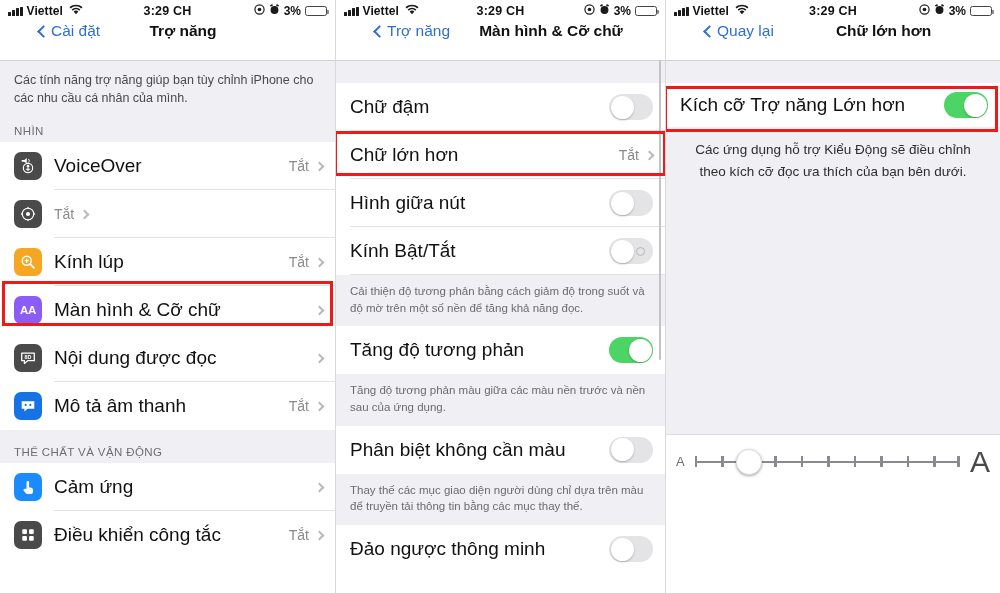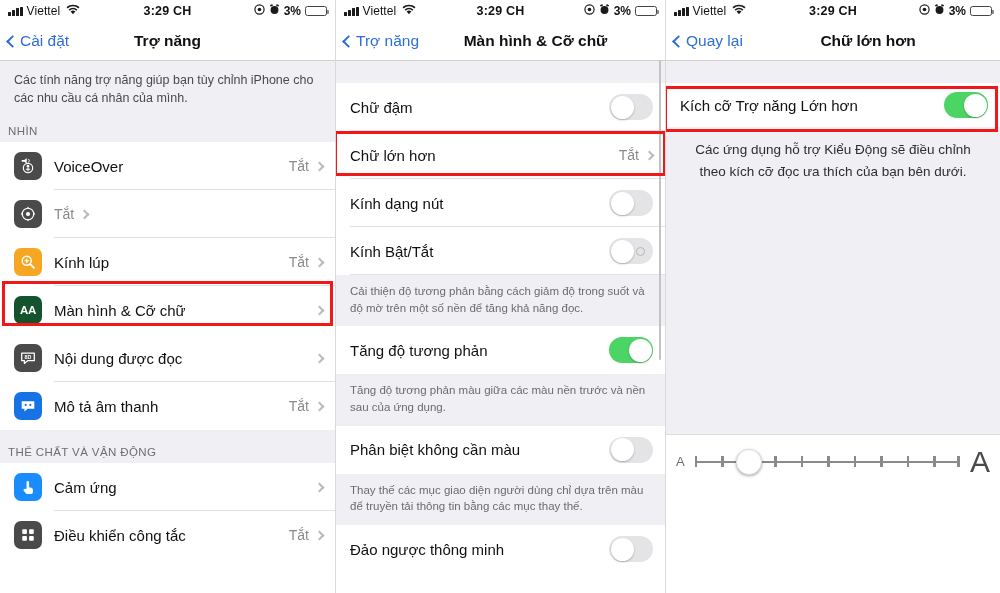--- a/index.html
+++ b/index.html
@@ -21,21 +21,21 @@
     padding: 0 8px; font-size: 12.5px; font-weight: bold; color: #111;
     position: relative;
   }
   .sb-left { display: flex; align-items: center; gap: 4px; }
   .sb-bars { display: flex; align-items: flex-end; gap: 1.5px; height: 9px; }
   .sb-bars i { display: block; width: 2.5px; background: #1a1a1a; border-radius: .5px; }
   .sb-bars i:nth-child(1) { height: 3.5px; }
   .sb-bars i:nth-child(2) { height: 5.5px; }
   .sb-bars i:nth-child(3) { height: 7.5px; }
   .sb-bars i:nth-child(4) { height: 9px; background:#1a1a1a; }
-  .sb-carrier { font-size: 12px; font-weight: normal; letter-spacing: .1px; }
+  .sb-carrier { font-size: 12px; font-weight: bold; letter-spacing: .1px; }
   .sb-wifi { margin-left: 2px; }
   .sb-center {
     position: absolute; left: 0; right: 0; text-align: center;
     font-size: 12.5px; font-weight: bold; letter-spacing: .2px;
   }
   .sb-right {
     margin-left: auto; display: flex; align-items: center; gap: 4px;
     position: relative; z-index: 2;
   }
   .sb-pct { font-size: 12px; font-weight: bold; }
@@ -43,22 +43,22 @@
     width: 22px; height: 10px; border: 1.3px solid #444; border-radius: 2.5px;
     position: relative;
   }
   .battery::after {
     content: ""; position: absolute; right: -3.2px; top: 3px;
     width: 2px; height: 4px; background: #888; border-radius: 0 1px 1px 0;
   }
 
   
   .navbar {
-    height: 38px; display: flex; align-items: center; position: relative;
-    background: #fff; padding: 0 8px;
+    height: 38px; display: flex; align-items: flex-start; position: relative;
+    background: #fff; padding: 0 8px; margin-left: 31px;
   }
   .nav-back {
     display: flex; align-items: center; gap: 2px;
     color: #2f6fd4; font-size: 15.5px; z-index: 2;
   }
   .chev-left {
     width: 9px; height: 9px; border-left: 2.4px solid #2f6fd4;
     border-bottom: 2.4px solid #2f6fd4; transform: rotate(45deg);
     margin-right: 1px;
   }
@@ -66,40 +66,40 @@
     position: absolute; left: 0; right: 0; text-align: center;
     font-size: 15.5px; font-weight: bold; color: #111;
   }
   .nav-title.shifted { left: 70px; right: 0; }
   .nav-sep { height: 1px; background: #d0d0d0; }
 
   
   .group-gap { background: #efeff4; }
   .section-head {
     background: #efeff4; font-size: 11.5px; color: #6d6d72;
-    padding: 6px 14px 5px 8px; letter-spacing: .4px;
+    padding: 6px 14px 5px 14px; letter-spacing: .4px;
   }
   .intro {
     background: #efeff4; font-size: 12.5px; color: #4a4a4a;
     padding: 10px 14px 12px 14px; line-height: 1.45;
   }
   .row {
     display: flex; align-items: center; background: #fff;
     height: 48px; padding: 0 12px 0 14px; position: relative;
   }
   .row .sep {
     position: absolute; left: 54px; right: 0; bottom: 0; height: 1px; background: #e2e2e4;
   }
   .row.noicon .sep { left: 14px; }
   .row-ico {
     width: 28px; height: 28px; border-radius: 7px; margin-right: 12px;
     display: flex; align-items: center; justify-content: center;
     color: #fff; flex: 0 0 auto; font-size: 12px; font-weight: bold;
   }
-  .row-label { font-size: 15px; color: #111; flex: 1; }
+  .row-label { font-size: 19px; color: #111; flex: 1; }
   .row-value { font-size: 14px; color: #8a8a8e; margin-right: 7px; }
   .chev-right {
     width: 7px; height: 7px; border-top: 2px solid #b9b9be;
     border-right: 2px solid #b9b9be; transform: rotate(45deg);
     flex: 0 0 auto;
   }
   .footnote {
     background: #efeff4; font-size: 11.5px; color: #6b6b70;
     padding: 8px 14px 10px 14px; line-height: 1.45;
   }
@@ -247,21 +247,21 @@
             <path d="M12.4 12.4 16.6 16.6" stroke="#fff" stroke-width="2" stroke-linecap="round"></path>
           </svg>
       </span>
       <span class="row-label">Kính lúp</span>
       <span class="row-value">Tắt</span>
       <span class="chev-right"></span>
       <span class="sep"></span>
     </div>
 
     <div class="row">
-      <span class="row-ico" style="background:#14532d;font-size:11.5px;letter-spacing:-.3px">AA</span>
+      <span class="row-ico" style="background:#8b5cf6;font-size:11.5px;letter-spacing:-.3px">AA</span>
       <span class="row-label">Màn hình &amp; Cỡ chữ</span>
       <span class="row-value"></span>
       <span class="chev-right"></span>
     </div>
 
 
     <div class="row">
       <span class="row-ico" style="background:#4a4a4a">
         <svg width="18" height="18" viewBox="0 0 20 20">
             <path d="M3 4.6h14v8.4H9.6L6 16v-3H3z" fill="none" stroke="#fff" stroke-width="1.4" stroke-linejoin="round"></path>
@@ -377,21 +377,21 @@
     </div>
 
     <div class="row noicon">
       <span class="row-label">Chữ lớn hơn</span>
       <span class="row-value">Tắt</span>
       <span class="chev-right"></span>
       <span class="sep"></span>
     </div>
 
     <div class="row noicon">
-      <span class="row-label">Kính dạng nút</span>
+      <span class="row-label">Hình giữa nút</span>
       <span class="toggle">
           <span class="knob"></span>
         </span>
       <span class="sep"></span>
     </div>
 
     <div class="row noicon">
       <span class="row-label">Kính Bật/Tắt</span>
       <span class="toggle">
         <span class="knob"></span>

